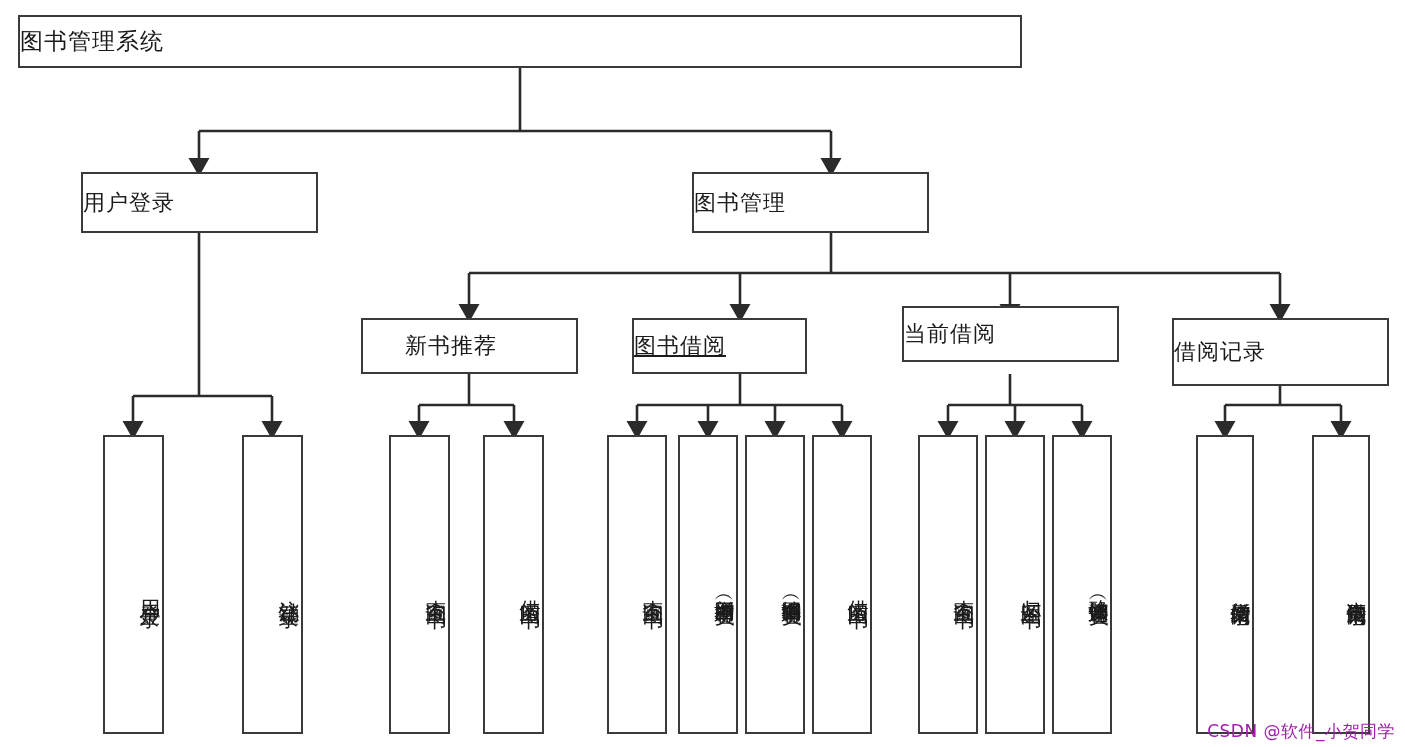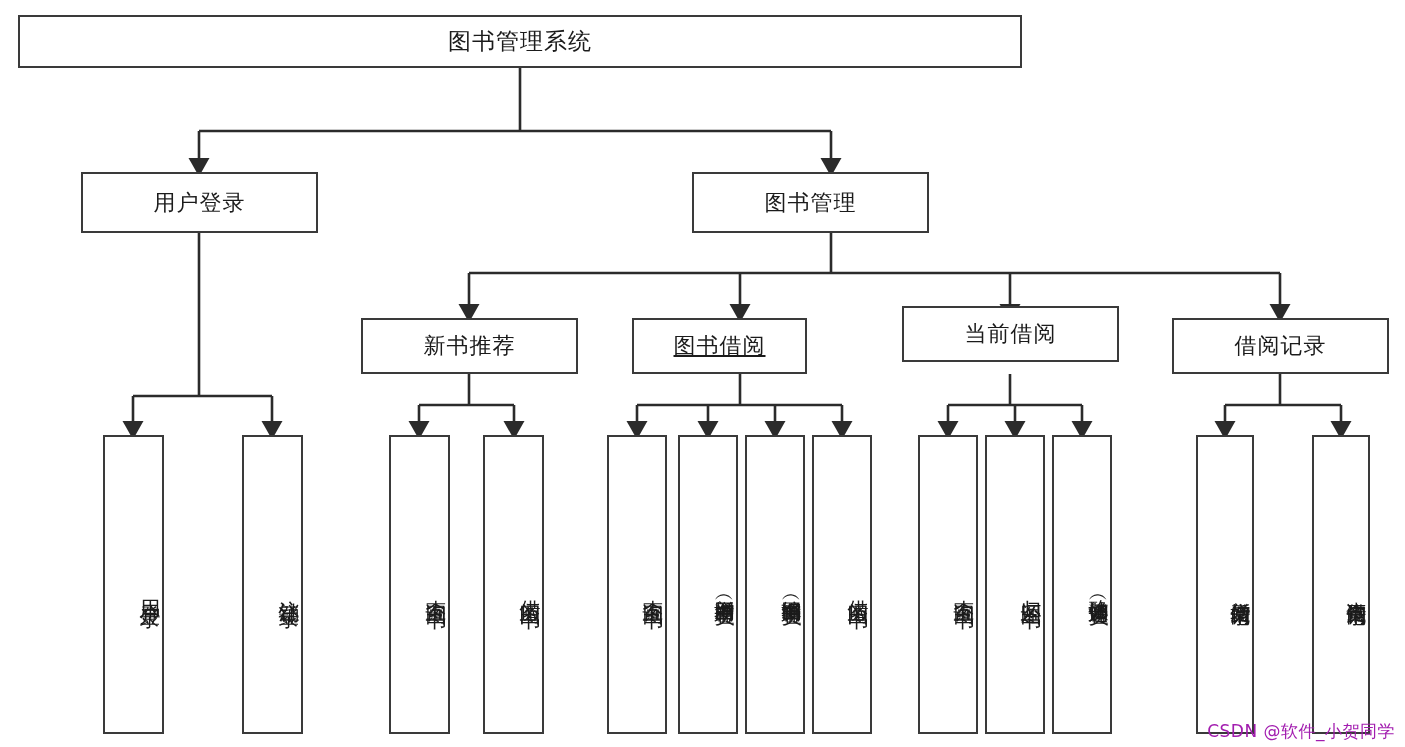--- a/index.html
+++ b/index.html
@@ -25,21 +25,20 @@
     width: 1405px;
     height: 747px;
   }
   .node {
     position: absolute;
     box-sizing: border-box;
     background: #ffffff;
     border: 2px solid #3a3a3a;
     display: flex;
     align-items: center;
-    justify-content: center;
     color: #1b1b1b;
     text-align: center;
     line-height: 1.18;
   }
   .node.horizontal {
     font-size: 22px;
     letter-spacing: 1px;
   }
   .node.root {
     font-size: 23px;
@@ -135,30 +134,30 @@
     <span class="node-label">图书管理系统</span>
   </div>
 
   <div class="node horizontal" style="left:81px; top:172px; width:237px; height:61px;">
     <span class="node-label">用户登录</span>
   </div>
   <div class="node horizontal" style="left:692px; top:172px; width:237px; height:61px;">
     <span class="node-label">图书管理</span>
   </div>
 
-  <div class="node horizontal" style="left:361px; top:318px; width:217px; height:56px;">
+  <div class="node horizontal" style="left:361px; top:318px; width:217px; height:56px;padding-left:42px;">
     <span class="node-label">新书推荐</span>
   </div>
   <div class="node horizontal" style="left:632px; top:318px; width:175px; height:56px;text-decoration:underline;">
     <span class="node-label">图书借阅</span>
   </div>
   <div class="node horizontal" style="left:902px; top:306px; width:217px; height:56px;">
     <span class="node-label">当前借阅</span>
   </div>
-  <div class="node horizontal" style="left:1172px; top:318px; width:217px; height:56px;">
+  <div class="node horizontal" style="left:1172px; top:318px; width:217px; height:68px;">
     <span class="node-label">借阅记录</span>
   </div>
 
   <div class="node vertical" style="left:103px; top:435px; width:61px; height:299px;">
     <span class="node-label">用户登录</span>
   </div>
   <div class="node vertical" style="left:242px; top:435px; width:61px; height:299px;">
     <span class="node-label">注销登录</span>
   </div>
 

